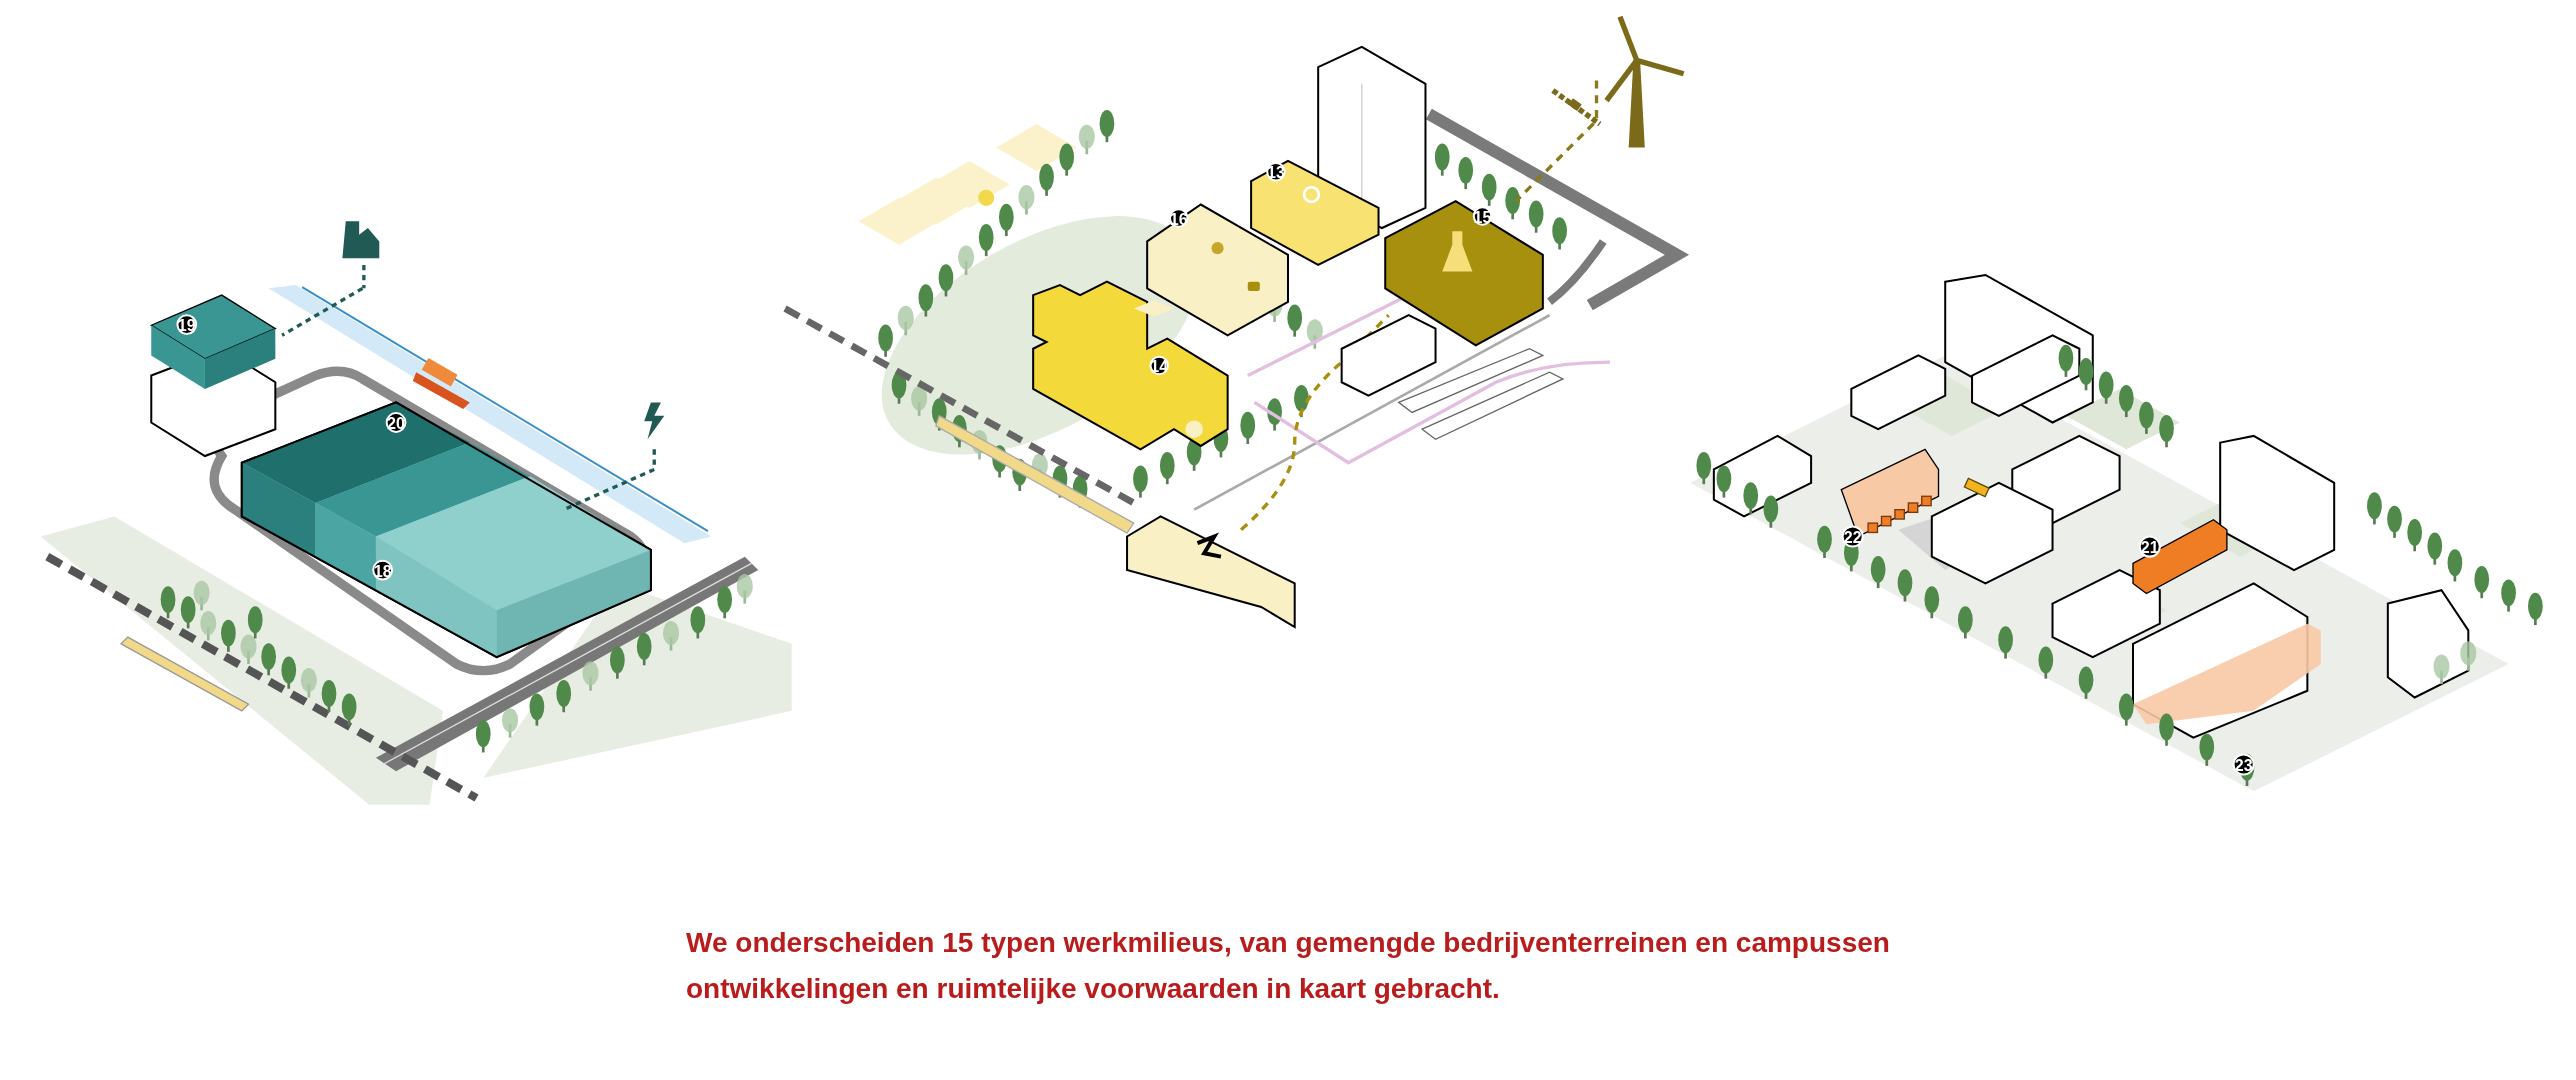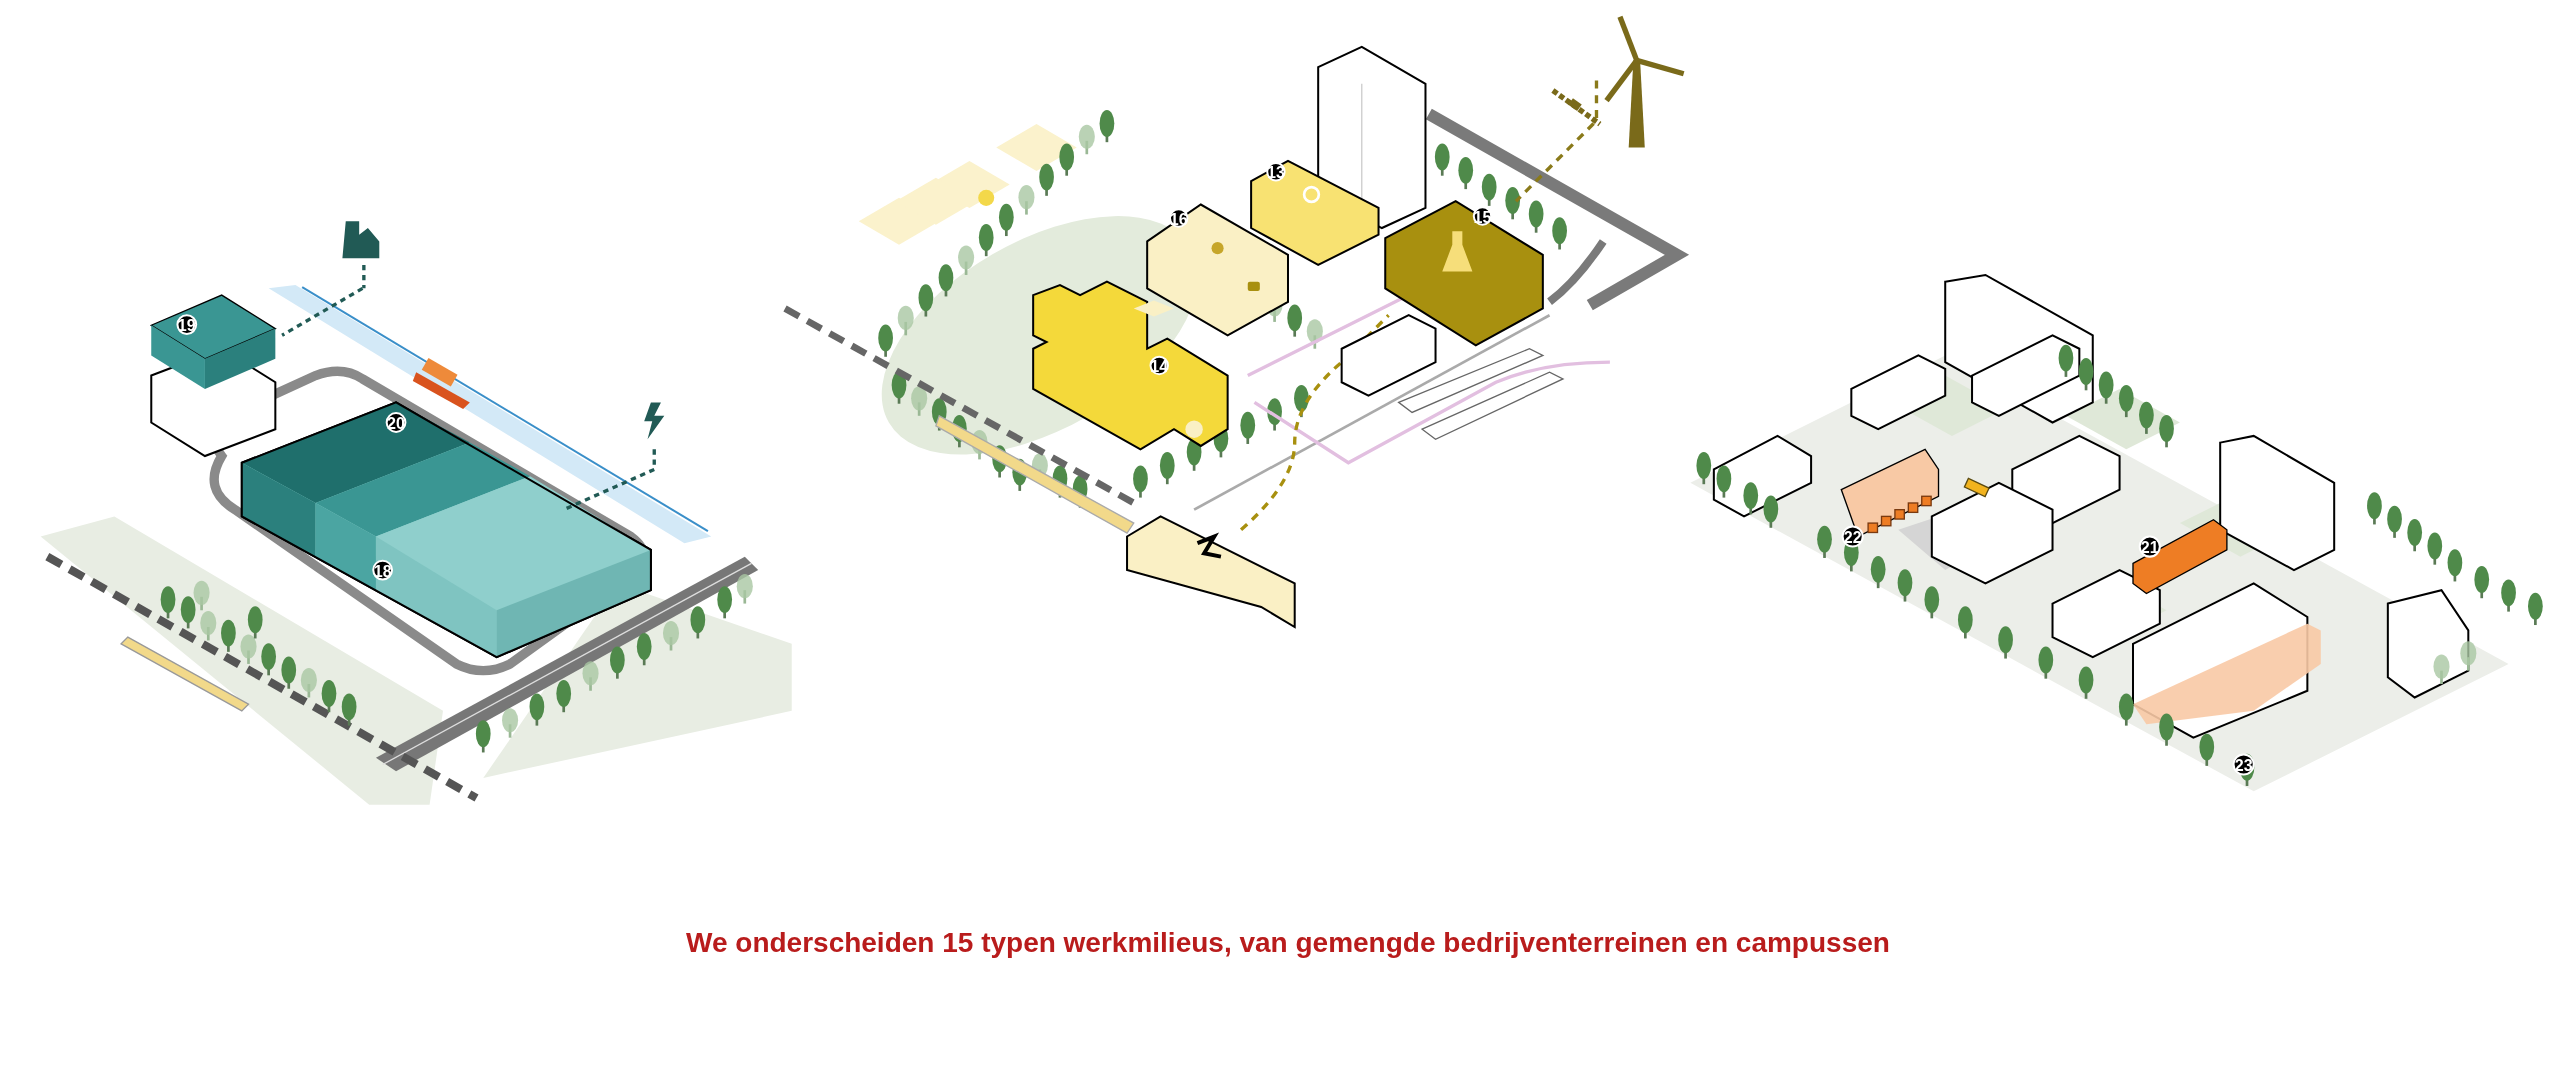--- a/index.html
+++ b/index.html
@@ -337,14 +337,15 @@
     <g class="marker">
           <circle cx="3345" cy="1140" r="15"></circle>
           <text x="3345" y="1141">23</text>
         </g>
   </g>
 </svg>
 </div>
 
 <div class="caption">
   <div>We onderscheiden 15 typen werkmilieus, van gemengde bedrijventerreinen en campussen</div>
+  <div>ontwikkelingen en ruimtelijke voorwaarden in kaart gebracht.</div>
 </div>
 
 
 </body></html>

